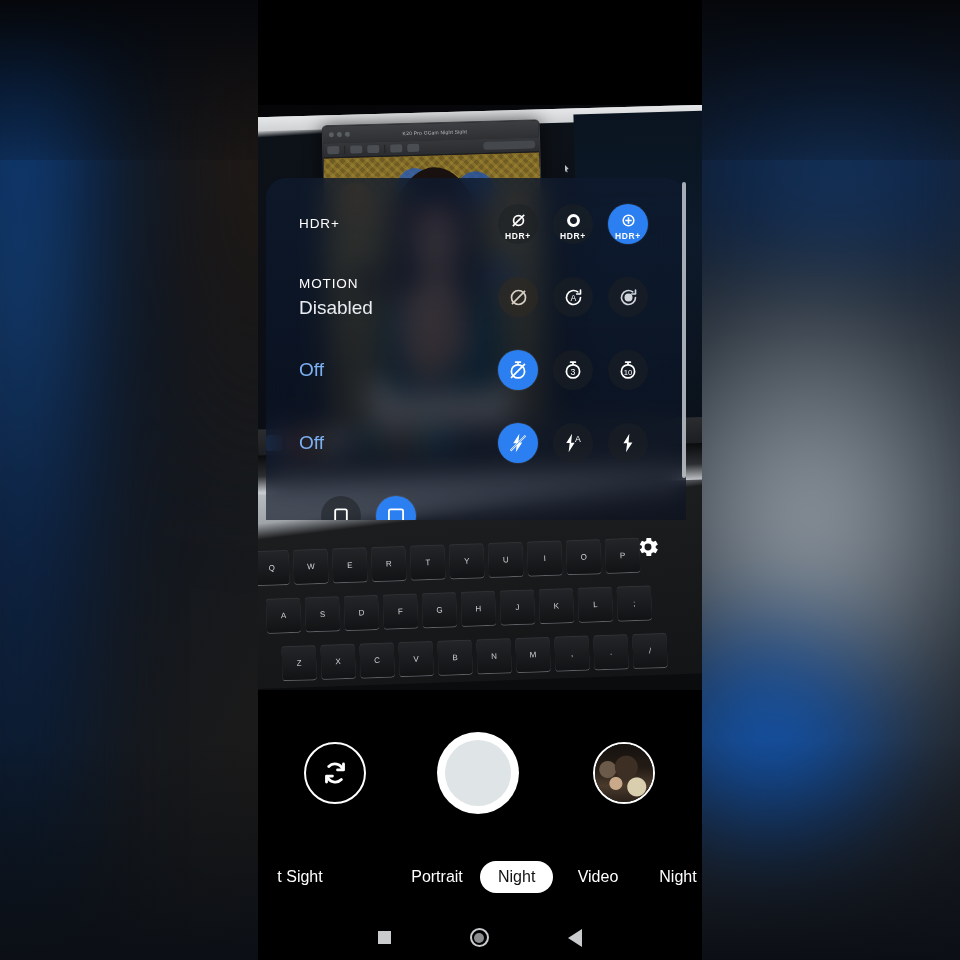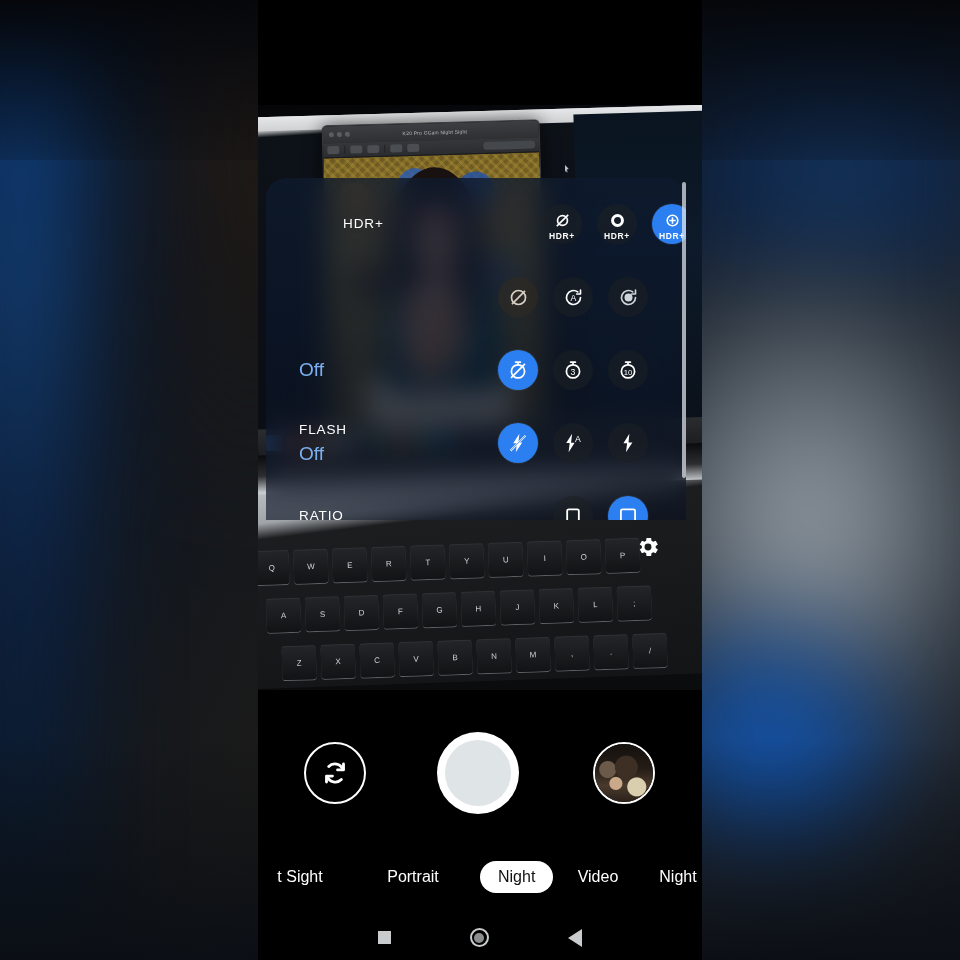--- a/index.html
+++ b/index.html
@@ -145,21 +145,21 @@
       background:rgba(30,32,36,.55); position:relative; }
   .opt.sel { background:#2b7ff0; box-shadow:0 0 0 1px rgba(255,255,255,.06); }
   .opt.dim { background:rgba(50,42,34,.55); }
   .opt svg { display:block; }
   .opt .hdrtxt { position:absolute; bottom:3px; left:0; right:0; text-align:center;
       font-size:8.5px; font-weight:700; letter-spacing:.6px; color:#fff;
       font-family:"Liberation Sans", sans-serif; }
   .hdr-ic { margin-bottom:7px; }
 
   
-  #row-hdr   { top:10px;margin-left:44px; }
+  #row-hdr   { top:10px; }
   #row-motion{ top:83px; }
   #row-timer { top:156px; }
   #row-flash { top:229px; }
   #row-ratio { top:302px; }
 
   .scrollbar { position:absolute; left:424px; top:182px; width:4px; height:296px;
       border-radius:2px; background:rgba(226,230,235,.72); }
 
   
   .gear { position:absolute; left:370px; top:527px; width:40px; height:40px;
@@ -180,21 +180,21 @@
         radial-gradient(circle at 36% 68%, #c9a98a 0 6px, rgba(0,0,0,0) 7px),
         radial-gradient(circle at 54% 40%, #3d2f24 0 11px, rgba(0,0,0,0) 12px),
         radial-gradient(circle at 22% 44%, #6b5a49 0 8px, rgba(0,0,0,0) 9px),
         linear-gradient(180deg,#15110e 0%,#241c16 42%,#4a3a2c 72%,#2a211a 100%); }
 
   .modes { position:absolute; left:0; top:157px; width:380px; height:40px;
       display:flex; align-items:center; }
   .mode { font-size:16px; color:#fff; white-space:nowrap; text-align:center; }
   .mode.active { background:#fff; color:#111; border-radius:20px; padding:7px 18px; font-weight:400; }
   .m0 { position:absolute; left:-18px; width:120px; }
-  .m1 { position:absolute; left:100px; width:110px; }
+  .m1 { position:absolute; left:124px; width:110px; }
   .m2 { position:absolute; left:222px; }
   .m3 { position:absolute; left:300px; width:80px; }
   .m4 { position:absolute; left:380px; width:80px; }
 
   .navbar { position:absolute; left:0; top:215px; width:444px; height:45px;
       display:flex; align-items:center; justify-content:space-around; padding:0 80px; }
   .nav-recents { width:13px; height:13px; background:#c9cbcd; }
   .nav-home { width:19px; height:19px; border-radius:50%; border:2px solid #c9cbcd;
       display:flex; align-items:center; justify-content:center; }
   .nav-home-in { width:10px; height:10px; border-radius:50%; background:#8b8d8f; }
@@ -345,20 +345,22 @@
               <line x1="12" y1="7.5" x2="12" y2="16.5" stroke="#fff" stroke-width="2.2"></line>
               <line x1="7.5" y1="12" x2="16.5" y2="12" stroke="#fff" stroke-width="2.2"></line>
             </svg>
             <span class="hdrtxt">HDR+</span>
           </div>
         </div>
       </div>
 
       <div class="srow" id="row-motion">
         <div class="slabels">
+          <div class="slabel">MOTION</div>
+          <div class="svalue neutral">Disabled</div>
         </div>
         <div class="sopts">
           <div class="opt dim">
             <svg width="21" height="21" viewBox="0 0 24 24">
               <circle cx="12" cy="12" r="8" fill="none" stroke="#d8cfc4" stroke-width="1.9"></circle>
               <line x1="4.5" y1="19.5" x2="19.5" y2="4.5" stroke="#d8cfc4" stroke-width="1.9"></line>
             </svg>
           </div>
           <div class="opt">
             <svg width="21" height="21" viewBox="0 0 24 24">
@@ -404,21 +406,20 @@
               <line x1="9.4" y1="3.4" x2="14.6" y2="3.4" stroke="#fff" stroke-width="1.9" stroke-linecap="round"></line>
               <line x1="12" y1="3.4" x2="12" y2="6.3" stroke="#fff" stroke-width="1.9"></line>
               <text x="12" y="17" font-size="8.5" fill="#fff" text-anchor="middle" font-family="Liberation Sans, sans-serif">10</text>
             </svg>
           </div>
         </div>
       </div>
 
       <div class="srow" id="row-flash">
         <div class="slabels">
-          <div class="slabel">FLASH</div>
           <div class="svalue">Off</div>
         </div>
         <div class="sopts">
           <div class="opt sel">
             <svg width="22" height="22" viewBox="0 0 24 24">
               <path d="M13.5 2 6.8 12.2h4L9.6 22l7-10.6h-4.2z" fill="#fff"></path>
               <line x1="3.8" y1="20.4" x2="20.2" y2="4" stroke="#fff" stroke-width="2.1"></line>
               <line x1="3.8" y1="20.4" x2="20.2" y2="4" stroke="#2b7ff0" stroke-width="0.9"></line>
             </svg>
           </div>
@@ -430,23 +431,20 @@
           </div>
           <div class="opt">
             <svg width="22" height="22" viewBox="0 0 24 24">
               <path d="M13.5 2 7 12.2h4L9.8 22l7-10.6h-4.2z" fill="#fff"></path>
             </svg>
           </div>
         </div>
       </div>
 
       <div class="srow" id="row-ratio">
-        <div class="slabels">
-          <div class="slabel">RATIO</div>
-        </div>
         <div class="sopts" style="margin-left:55px;">
           <div class="opt">
             <svg width="20" height="20" viewBox="0 0 24 24">
               <rect x="5" y="4" width="14" height="17" rx="2" fill="none" stroke="#fff" stroke-width="2.2"></rect>
             </svg>
           </div>
           <div class="opt sel">
             <svg width="20" height="20" viewBox="0 0 24 24">
               <rect x="3.5" y="4" width="17" height="17" rx="2" fill="none" stroke="#fff" stroke-width="2.2"></rect>
             </svg>

